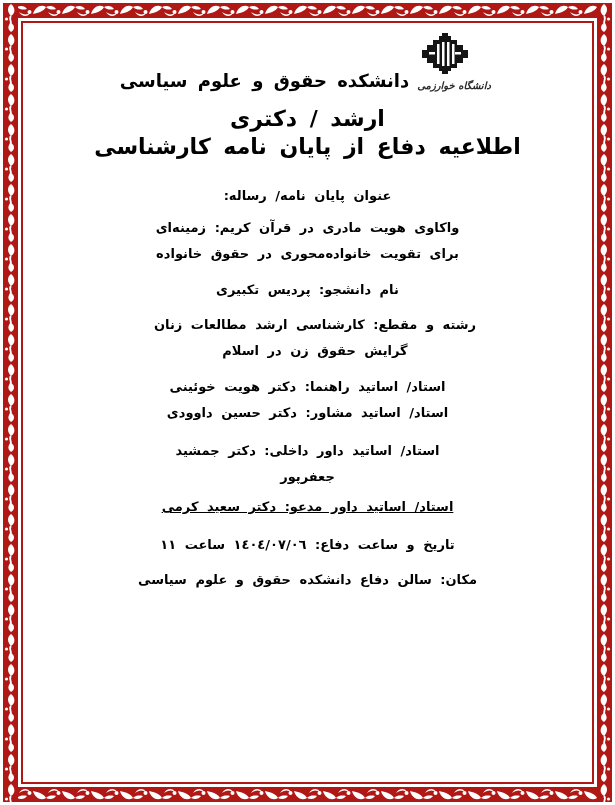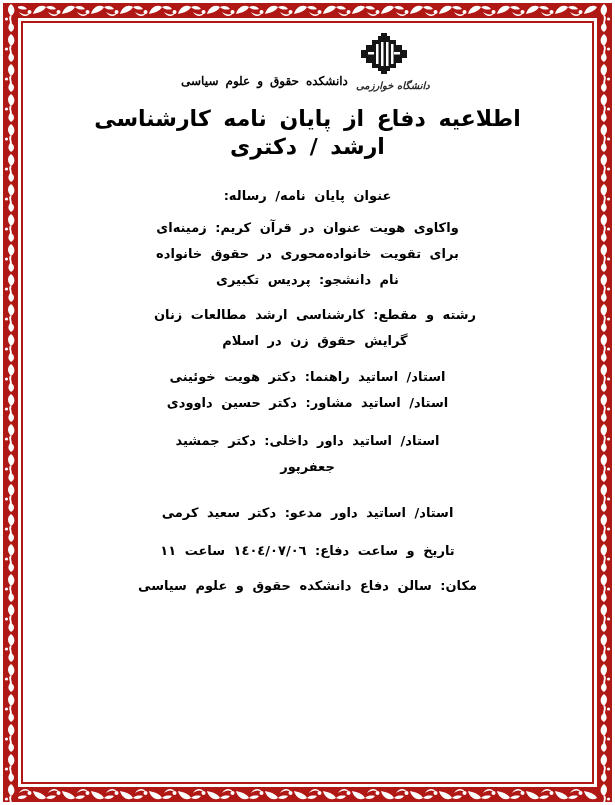--- a/index.html
+++ b/index.html
@@ -41,50 +41,49 @@
   .uni-name{
     font-size:10px;
     font-style:italic;
     font-weight:bold;
     color:#2a2a2a;
     letter-spacing:0;
     white-space:nowrap;
     line-height:14px;
   }
   .faculty{
-    font-size:12px;
+    font-size:18px;
     letter-spacing:2px;
     word-spacing:4px;
     line-height:22px;
     padding-bottom:1px;
     white-space:nowrap;
-    font-family:Liberation Serif, serif;
   }
   .line{
     font-size:13px;
     letter-spacing:2px;
     word-spacing:4px;
     line-height:26px;
     white-space:nowrap;
   }
   .title .line{
     font-size:22px;
     letter-spacing:3px;
     word-spacing:5px;
     line-height:28px;
   }
   .title{margin-top:12px;}
   .mt-label{margin-top:22px;}
   .mt-thesis{margin-top:6px;}
-  .mt-student{margin-top:0;}
+  .mt-student{margin-top:10px;}
   .mt-program{margin-top:9px;padding-left:15px;}
   .mt-sup{margin-top:10px;}
   .mt-adv{margin-top:0;}
   .mt-int{margin-top:12px;}
-  .mt-ext{margin-top:20px;}
+  .mt-ext{margin-top:4px;text-decoration:underline;}
   .mt-dt{margin-top:12px;}
   .mt-loc{margin-top:9px;}
 </style>
 </head>
 <body>
 
 <div class="page">
 
   <svg class="bd bd-top" width="609" height="15">
     <defs>
@@ -160,28 +159,28 @@
             <rect x="12" y="19" width="6" height="2.5"></rect>
             <rect x="38" y="19" width="6" height="2.5"></rect>
           </g>
         </svg>
         <div class="uni-name">دانشگاه خوارزمی</div>
       </div>
       <div class="faculty">دانشکده حقوق و علوم سیاسی</div>
     </div>
 
     <div class="title">
+      <div class="line">ارشد / دکتری</div>
       <div class="line">اطلاعیه دفاع از پایان نامه کارشناسی</div>
-      <div class="line">ارشد / دکتری</div>
     </div>
 
     <div class="line mt-label">عنوان پایان نامه/ رساله:</div>
 
     <div class="mt-thesis">
-      <div class="line">واکاوی هویت عنوان در قرآن کریم: زمینه‌ای</div>
+      <div class="line">واکاوی هویت مادری در قرآن کریم: زمینه‌ای</div>
       <div class="line">برای تقویت خانواده‌محوری در حقوق خانواده</div>
     </div>
 
     <div class="line mt-student">نام دانشجو: پردیس تکبیری</div>
 
     <div class="mt-program">
       <div class="line">رشته و مقطع: کارشناسی ارشد مطالعات زنان</div>
       <div class="line">گرایش حقوق زن در اسلام</div>
     </div>
 

